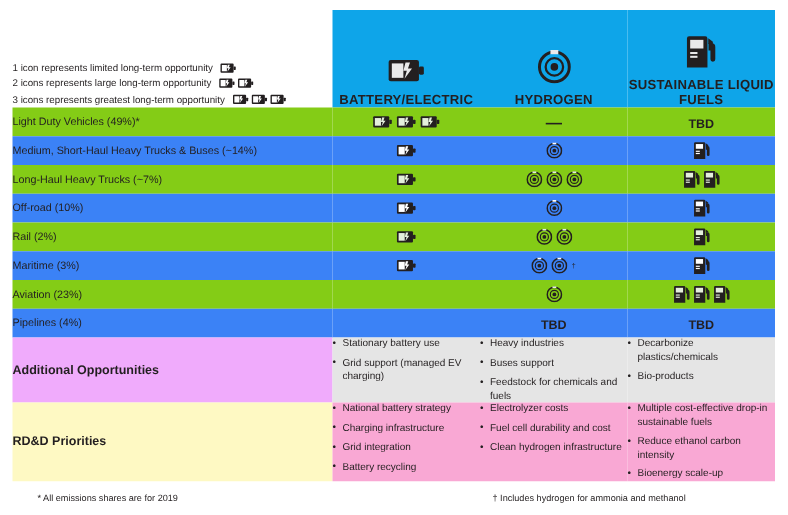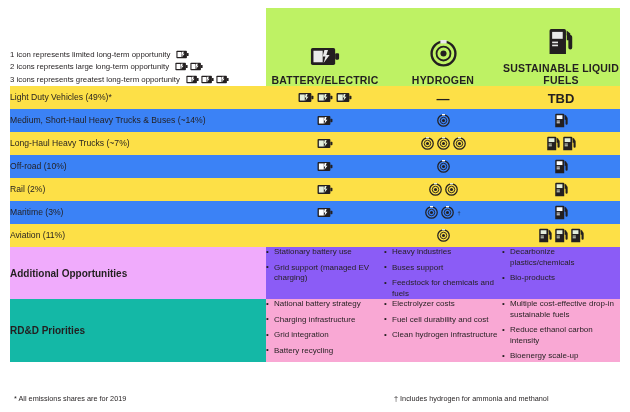--- a/index.html
+++ b/index.html
@@ -47,21 +47,21 @@
     white-space: nowrap;
   }
   .legend-text { flex: 0 0 auto; }
   .legend-icons {
     margin-left: 6px;
     display: flex;
     gap: 2px;
     align-items: center;
   }
   .hdr-cell {
-    background: #bef264;
+    background: #0ea5e9;
     text-align: center;
     vertical-align: bottom !important;
     padding: 10px 4px 8px 4px;
     height: 78px;
   }
   .hdr-title {
     font-size: 10.5px;
     font-weight: bold;
     letter-spacing: 0.2px;
     line-height: 12px;
@@ -85,29 +85,29 @@
     text-align: center;
     height: 23px;
   }
   .icon-stack {
     display: flex;
     justify-content: center;
     align-items: center;
     gap: 3px;
   }
   .tbd {
-    font-size: 13px;
+    font-size: 10px;
     font-weight: bold;
   }
   .dash {
     font-size: 13px;
     font-weight: bold;
     line-height: 10px;
   }
-  .tint-green { background: #fde047; }
+  .tint-green { background: #84cc16; }
   .tint-white { background: #3b82f6; }
 
   
   .blk-label {
     font-size: 10px;
     font-weight: bold;
     padding: 6px 6px 6px 4px;
     vertical-align: middle !important;
   }
   .blk-cell {
@@ -127,33 +127,33 @@
     margin-bottom: 5px;
   }
   .blk-cell li:last-child { margin-bottom: 0; }
   .blk-cell li:before {
     content: "\2022";
     position: absolute;
     left: 0;
     top: -0.5px;
   }
   .bg-addl { background: #f0abfc; }
-  .bg-addl2 { background: #8b5cf6; }
-  .bg-rdd { background: #14b8a6; }
+  .bg-addl2 { background: #e5e5e5; }
+  .bg-rdd { background: #fef9c3; }
   .bg-rdd2 { background: #f9a8d4; }
 
   
   .footnotes {
     position: absolute;
     left: 10px;
     top: 394px;
     width: 610px;
     font-size: 7.3px;
   }
-  .fn-left { position: absolute; left: 4px; top: 0; }
+  .fn-left { position: absolute; left: 20px; top: 0; }
   .fn-right { position: absolute; left: 384px; top: 0; }
   .sup { font-size: 5.6px; vertical-align: super; }
 
   
   svg { display: block; }
 </style>
 </head>
 <body>
 
 <div class="matrix">
@@ -499,21 +499,21 @@
                 <rect x="2.8" y="12.6" width="5.4" height="1.6" fill="#ffffff"></rect>
                 <rect x="2.8" y="15.6" width="5.4" height="1.6" fill="#ffffff"></rect>
                 <path d="M16.4 6.2 h2.4 a2.6 2.6 0 0 1 2.6 2.6 V18 a1.8 1.8 0 0 1 -3.6 0 V11.4 h-1.4 Z" fill="#231f20"></path>
                 <path d="M16.2 2.4 l3.4 2.6 v1.6 h-3.4 Z" fill="#231f20"></path>
               </svg>
         </div>
       </td>
     </tr>
 
     <tr>
-      <td class="row-label tint-green">Aviation (11%)</td>
+      <td class="row-label tint-green">Aviation (23%)</td>
       <td class="row-cell tint-green"></td>
       <td class="row-cell tint-green">
         <div class="icon-stack">
           <svg width="13" height="13" viewBox="0 0 24 24">
                 <circle cx="12" cy="12" r="10.6" fill="none" stroke="#231f20" stroke-width="2.3"></circle>
                 <circle cx="12" cy="12" r="6" fill="none" stroke="#231f20" stroke-width="1.7"></circle>
                 <circle cx="12" cy="12" r="2.8" fill="#231f20"></circle>
                 <rect x="9.2" y="0" width="5.6" height="2.6" fill="#e4efdc"></rect>
               </svg>
         </div>
@@ -541,20 +541,30 @@
                 <rect x="2.8" y="3.6" width="9.8" height="6.4" fill="#e4efdc"></rect>
                 <rect x="2.8" y="12.6" width="5.4" height="1.6" fill="#e4efdc"></rect>
                 <rect x="2.8" y="15.6" width="5.4" height="1.6" fill="#e4efdc"></rect>
                 <path d="M16.4 6.2 h2.4 a2.6 2.6 0 0 1 2.6 2.6 V18 a1.8 1.8 0 0 1 -3.6 0 V11.4 h-1.4 Z" fill="#231f20"></path>
                 <path d="M16.2 2.4 l3.4 2.6 v1.6 h-3.4 Z" fill="#231f20"></path>
               </svg>
         </div>
       </td>
     </tr>
 
+    <tr>
+      <td class="row-label tint-white">Pipelines (4%)</td>
+      <td class="row-cell tint-white"></td>
+      <td class="row-cell tint-white">
+        <span class="tbd">TBD</span>
+      </td>
+      <td class="row-cell tint-white">
+        <span class="tbd">TBD</span>
+      </td>
+    </tr>
 
     <tr>
       <td class="blk-label bg-addl">Additional Opportunities</td>
       <td class="blk-cell bg-addl2">
         <ul>
           <li>Stationary battery use</li>
           <li>Grid support (managed EV charging)</li>
         </ul>
       </td>
       <td class="blk-cell bg-addl2">

